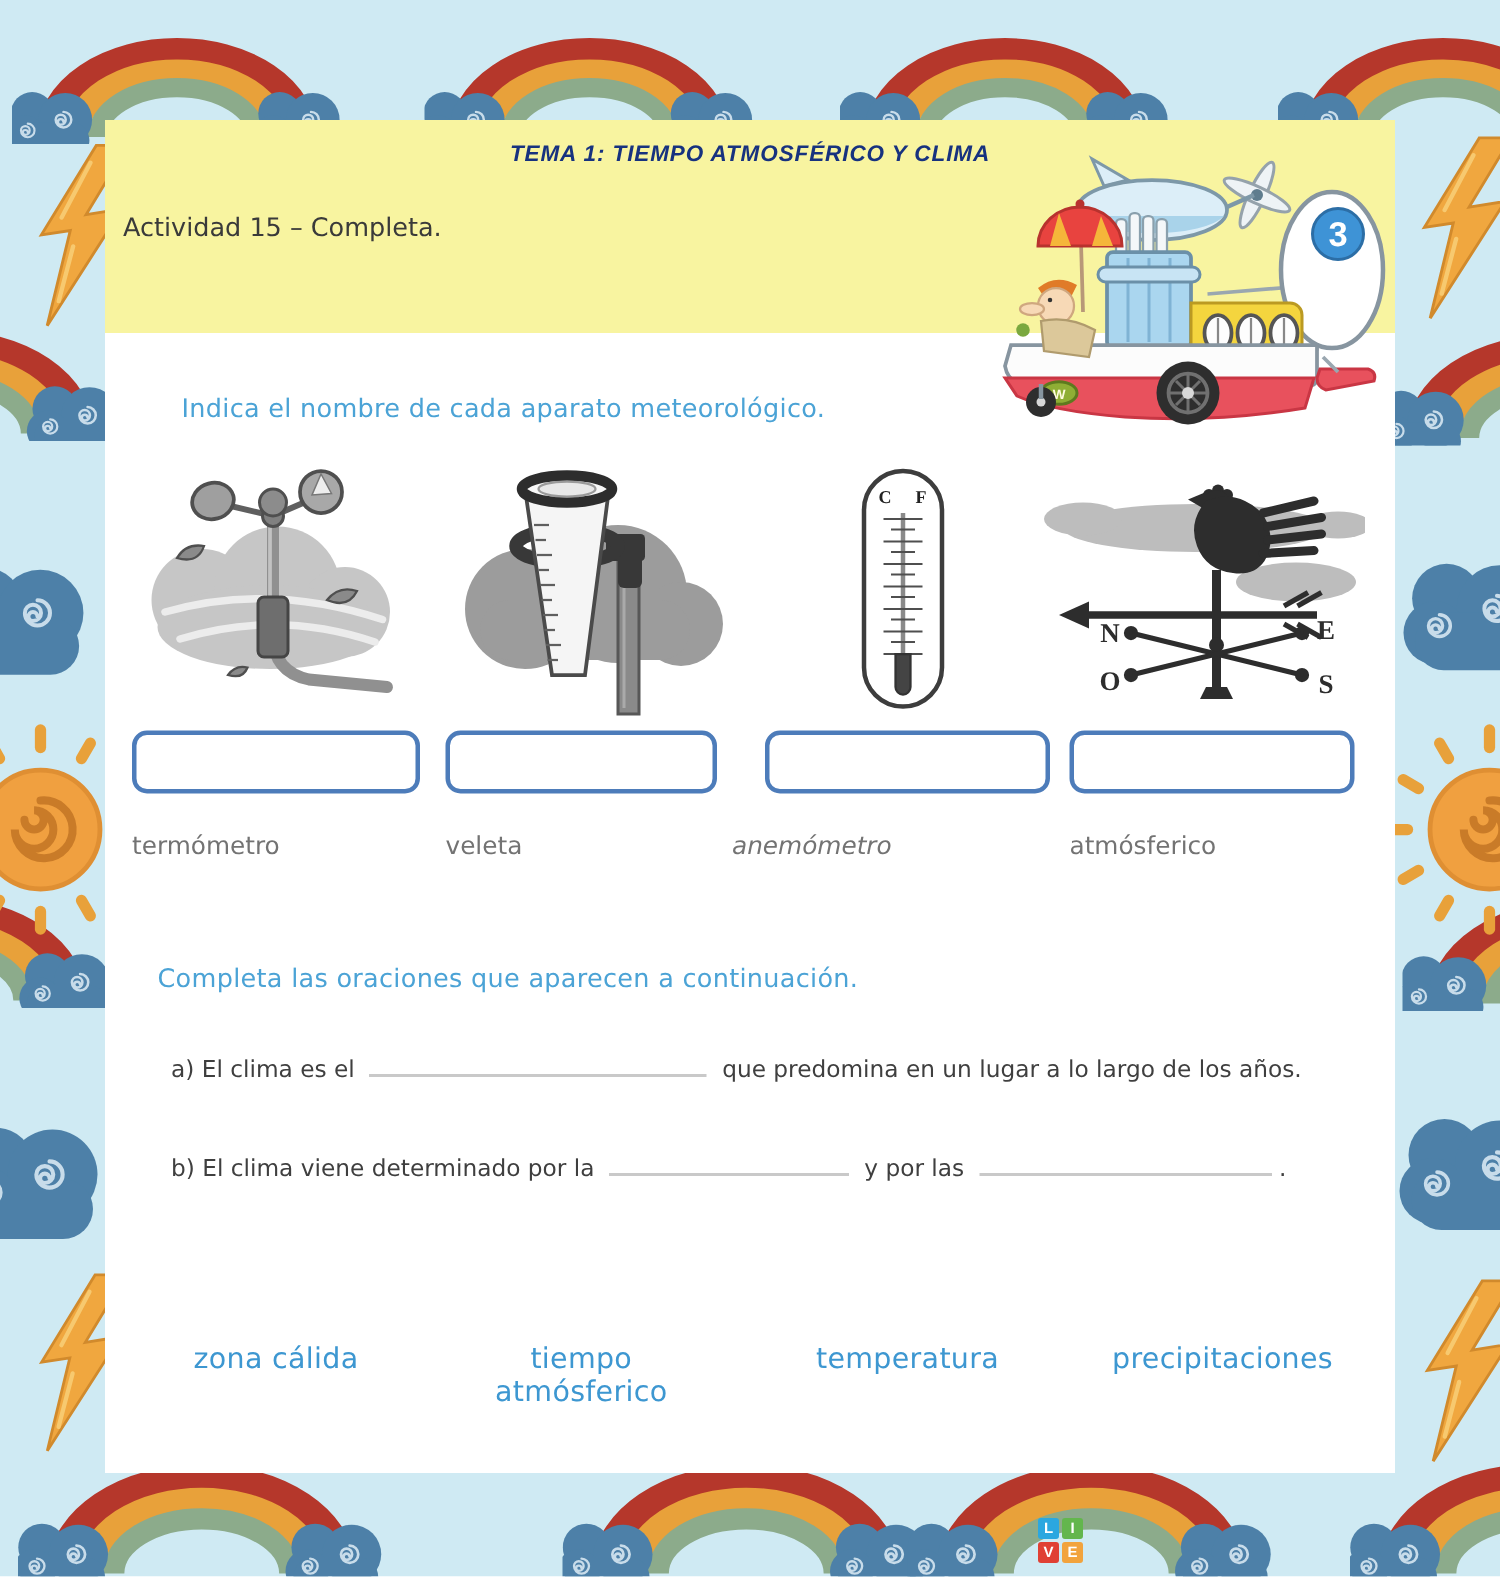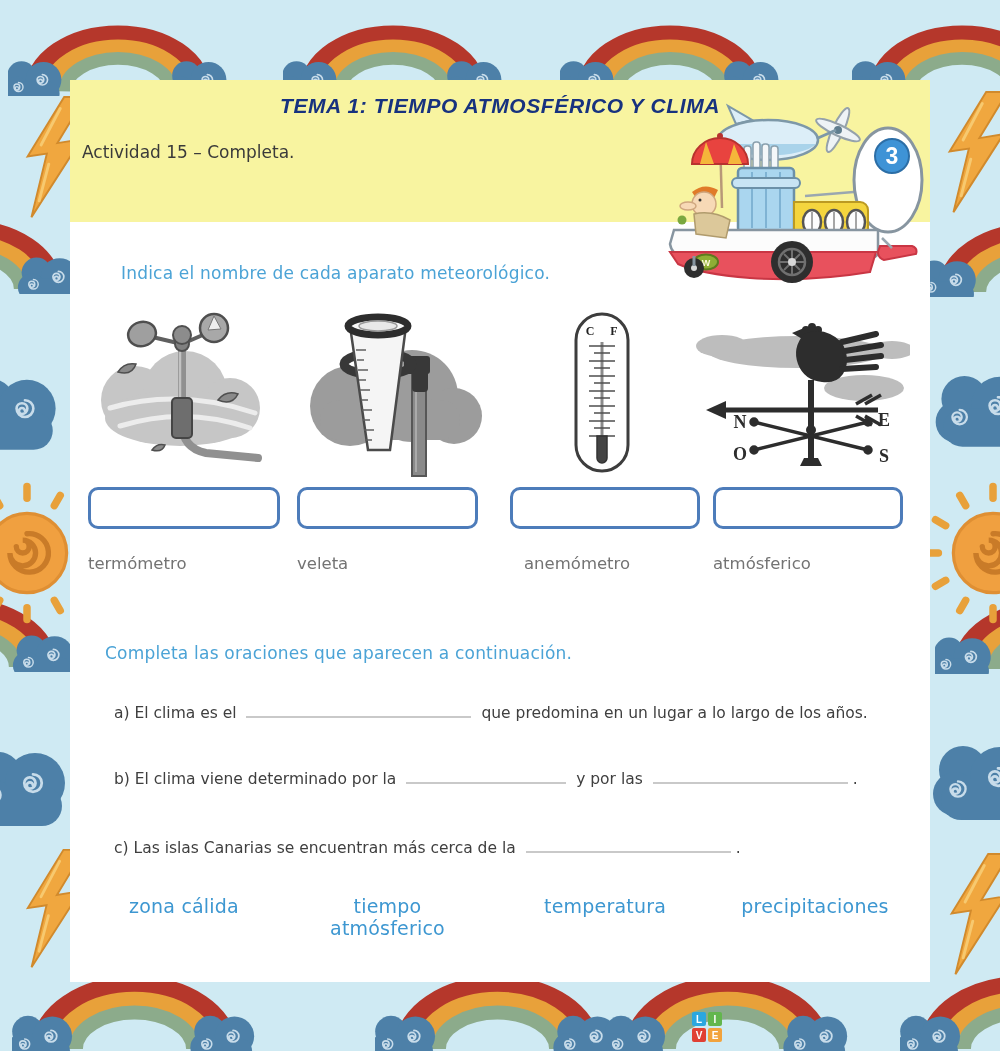--- a/index.html
+++ b/index.html
@@ -3,41 +3,41 @@
 <meta charset="utf-8">
 <style>
   html,body{margin:0;padding:0;}
   body{font-family:"DejaVu Sans",sans-serif;}
   .stage{position:relative;width:1000px;height:1051px;background:#cfeaf3;overflow:hidden;}
   .border-layer{position:absolute;left:0;top:0;width:1000px;height:1051px;}
   .sheet{position:absolute;left:70px;top:80px;width:860px;height:902px;background:#ffffff;}
   .header-band{position:absolute;left:0;top:0;width:860px;height:142px;background:#f8f4a0;}
   .title{position:absolute;left:0;top:14px;width:860px;text-align:center;
          font-family:"Liberation Sans",sans-serif;font-style:italic;font-weight:bold;
-         font-size:21px;letter-spacing:.6px;color:#17327f;}
+         font-size:15px;letter-spacing:.6px;color:#17327f;}
   .activity{position:absolute;left:12px;top:62px;font-size:17px;color:#3a3a3a;}
   .plane{position:absolute;left:570px;top:20px;width:288px;height:192px;}
   .blue-instruction{position:absolute;font-size:17px;color:#4ba3d6;letter-spacing:.2px;}
   .instr1{left:35px;top:183px;margin-left:16px;}
   .instr2{left:35px;top:563px;}
   .inst-svg{position:absolute;}
   .anemo{left:20px;top:228px;width:185px;height:172px;}
   .gauge{left:222px;top:228px;width:190px;height:174px;}
   .thermo{left:500px;top:230px;width:64px;height:165px;}
   .vane{left:622px;top:238px;width:218px;height:152px;}
   .abox{position:absolute;top:407px;height:42px;border:3px solid #4d7cba;border-radius:10px;
         background:#fff;box-sizing:border-box;font-size:17px;padding:0 8px;color:#333;outline:none;}
   .abox1{left:18px;width:192px;}
   .abox2{left:227px;width:181px;}
   .abox3{left:440px;width:190px;}
   .abox4{left:643px;width:190px;}
   .item-label{position:absolute;top:474px;font-size:16.5px;color:#737373;}
   .lab1{left:18px;width:192px;}
   .lab2{left:227px;width:181px;}
-  .lab3{left:454px;width:190px;}
+  .lab3{left:418px;width:190px;font-style:italic;}
   .lab4{left:643px;width:190px;}
   .sentence{position:absolute;left:44px;width:800px;font-size:15.5px;color:#3f3f3f;line-height:24px;}
   .sent-a{top:621px;}
   .sent-b{top:687px;}
   .sent-c{top:756px;}
   .blank{display:inline-block;border-bottom:2px solid #c9c9c9;height:15px;margin:0 5px;vertical-align:baseline;}
   .blank-a{width:225px;}
   .blank-b1{width:160px;}
   .blank-b2{width:195px;}
   .blank-c{width:205px;}
@@ -347,24 +347,20 @@
       <span>a) El clima es el</span>
       <span class="blank blank-a"></span>
       <span>que predomina en un lugar a lo largo de los años.</span>
     </div>
     <div class="sentence sent-b">
       <span>b) El clima viene determinado por la</span>
       <span class="blank blank-b1"></span>
       <span>y por las</span>
       <span class="blank blank-b2"></span><span>.</span>
     </div>
-    <div class="sentence sent-c">
-      <span>c) Las islas Canarias se encuentran más cerca de la</span>
-      <span class="blank blank-c"></span><span>.</span>
-    </div>
 
     <div class="word-bank">
       <div class="wb-item wb1">zona cálida</div>
       <div class="wb-item wb2">tiempo atmósferico</div>
       <div class="wb-item wb3">temperatura</div>
       <div class="wb-item wb4">precipitaciones</div>
     </div>
   </div>
 
   <div class="lw-logo">

